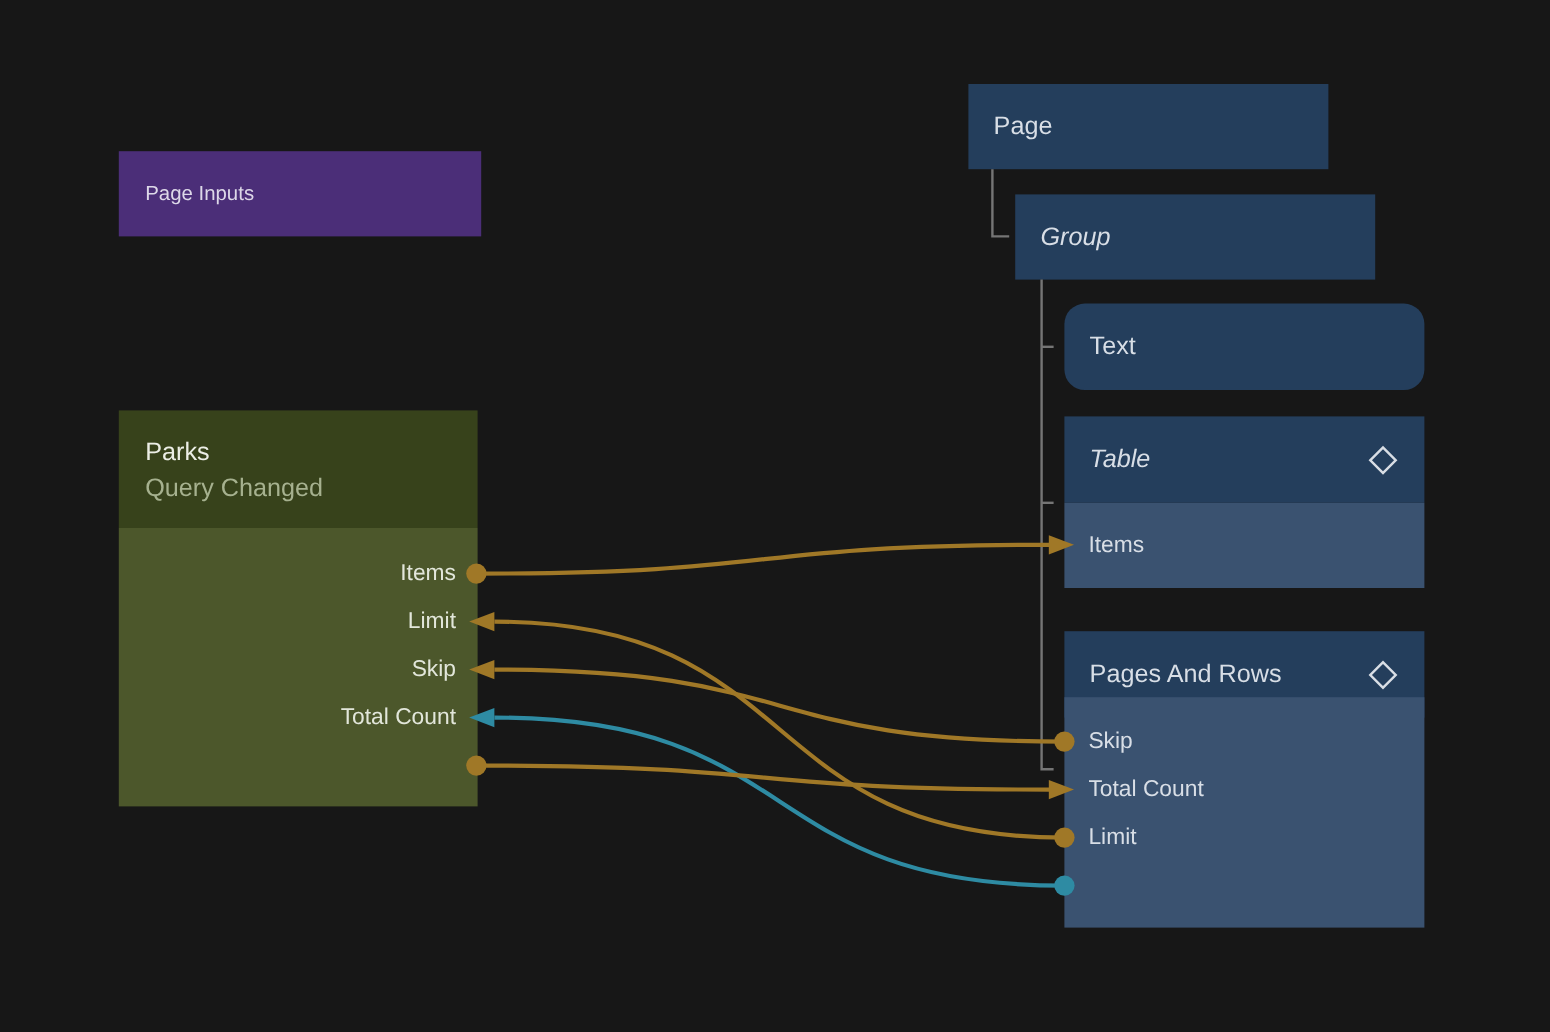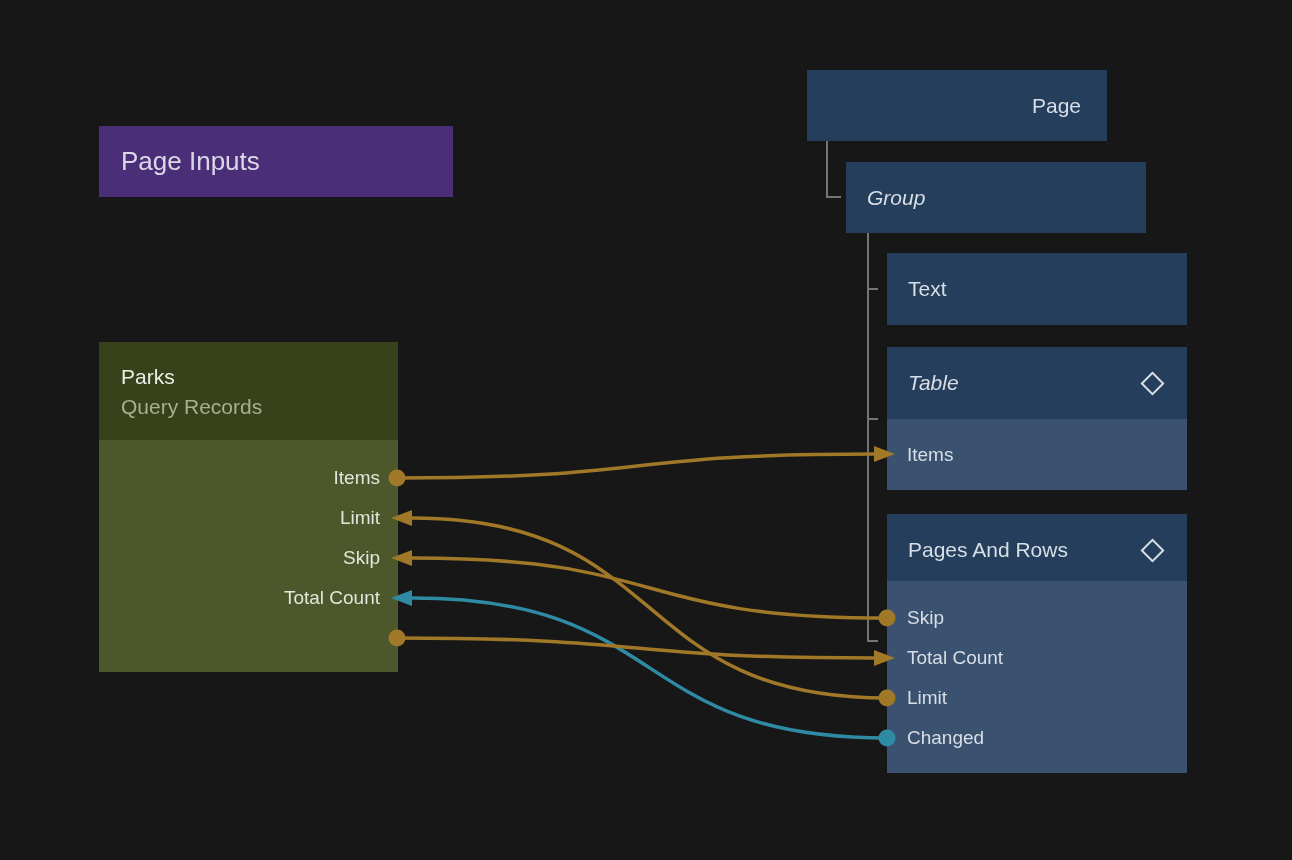--- a/index.html
+++ b/index.html
@@ -8,25 +8,25 @@
     width: 1292px;
     height: 860px;
     background: #171717;
     overflow: hidden;
     font-family: "Liberation Sans", sans-serif;
   }
   .node { position: absolute; box-sizing: border-box; }
 
   
   .n-page-inputs {
-    left: 99px; top: 126px; width: 354px; height: 71px;
+    left: 99px; top: 126px; width: 302px; height: 71px;
     background: #4b2e78;
     display: flex; align-items: center;
     padding-left: 22px;
-    color: #ddd8e8; font-size: 26px;
+    color: #ddd8e8; font-size: 17px;
   }
 
   
   .n-parks { left: 99px; top: 342px; width: 299px; }
   .parks-header {
     background: #37421b; height: 98px;
     box-sizing: border-box; padding: 20px 1px 0 22px;
   }
   .parks-title   { font-size: 21px; line-height: 30px; color: #eceee6; }
   .parks-subtitle{ font-size: 21px; line-height: 30px; color: #a6b18f; }
@@ -39,25 +39,25 @@
     padding-right: 18px; font-size: 19px; color: #e2e6da;
   }
 
   
   .blue-header {
     width: 300px; height: 72px; background: #243e5c;
     display: flex; align-items: center; justify-content: space-between;
     padding: 0 26px 0 21px; box-sizing: border-box;
     color: #d8dee6; font-size: 21px;
   }
-  .n-page  { left: 807px; top: 70px;  height: 71px; justify-content: flex-end; }
+  .n-page  { left: 807px; top: 70px;  height: 71px; }
   .n-group { left: 846px; top: 162px; height: 71px; font-style: italic; }
-  .n-text  { left: 887px; top: 253px; }
+  .n-text  { left: 887px; top: 253px; border-radius: 17px; }
   .n-table-header { left: 887px; top: 347px; font-style: italic; }
-  .n-par-header   { left: 887px; top: 514px; align-items: center; }
+  .n-par-header   { left: 887px; top: 526px; align-items: center; }
 
   .blue-body { background: #3a5270; width: 300px; box-sizing: border-box; }
   .n-table-items { left: 887px; top: 419px; height: 71px;
     display: flex; align-items: center; padding-left: 20px; }
   .n-par-body { left: 887px; top: 581px; height: 192px; padding-top: 17px; }
   .blue-port {
     height: 40px; display: flex; align-items: center;
     padding-left: 20px; font-size: 19px; color: #d8dee6;
   }
   .n-table-items { font-size: 19px; color: #d8dee6; }
@@ -76,21 +76,21 @@
 
 <div class="stage">
 
   <div class="node n-page-inputs">
     <span>Page Inputs</span>
   </div>
 
   <div class="node n-parks">
     <div class="parks-header">
       <div class="parks-title">Parks</div>
-      <div class="parks-subtitle">Query Records</div>
+      <div class="parks-subtitle">Query Changed</div>
     </div>
     <div class="parks-body">
       <div class="parks-port">
         <span>Items</span>
       </div>
       <div class="parks-port">
         <span>Limit</span>
       </div>
       <div class="parks-port">
         <span>Skip</span>
@@ -128,23 +128,20 @@
   <div class="node blue-body n-par-body">
     <div class="blue-port">
       <span>Skip</span>
     </div>
     <div class="blue-port">
       <span>Total Count</span>
     </div>
     <div class="blue-port">
       <span>Limit</span>
     </div>
-    <div class="blue-port">
-      <span>Changed</span>
-    </div>
   </div>
 
   <svg class="wires" width="1292" height="860" viewBox="0 0 1292 860">
 
     <path d="M827 141 L827 197 L841 197" fill="none" stroke-width="2" stroke="#757575"></path>
     <path d="M868 233 L868 641 L878 641" fill="none" stroke-width="2" stroke="#757575"></path>
     <path d="M868 289 L878 289" fill="none" stroke-width="2" stroke="#757575"></path>
     <path d="M868 419 L878 419" fill="none" stroke-width="2" stroke="#757575"></path>
 
     <path d="M397 478 C661 478 613 454 875 454" fill="none" stroke-width="3.5" stroke="#a07827"></path>

